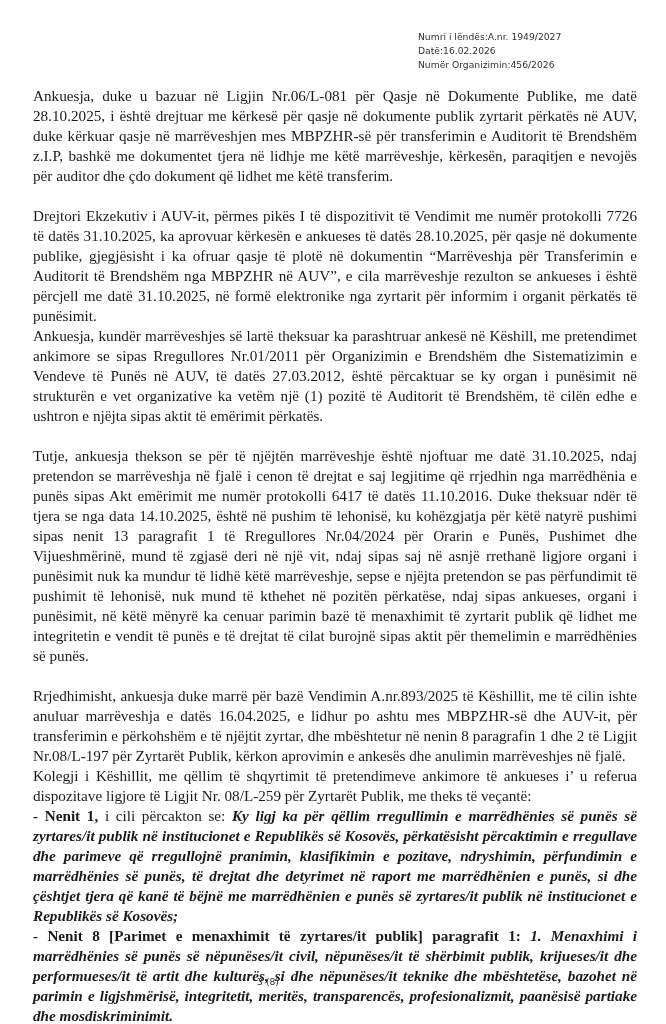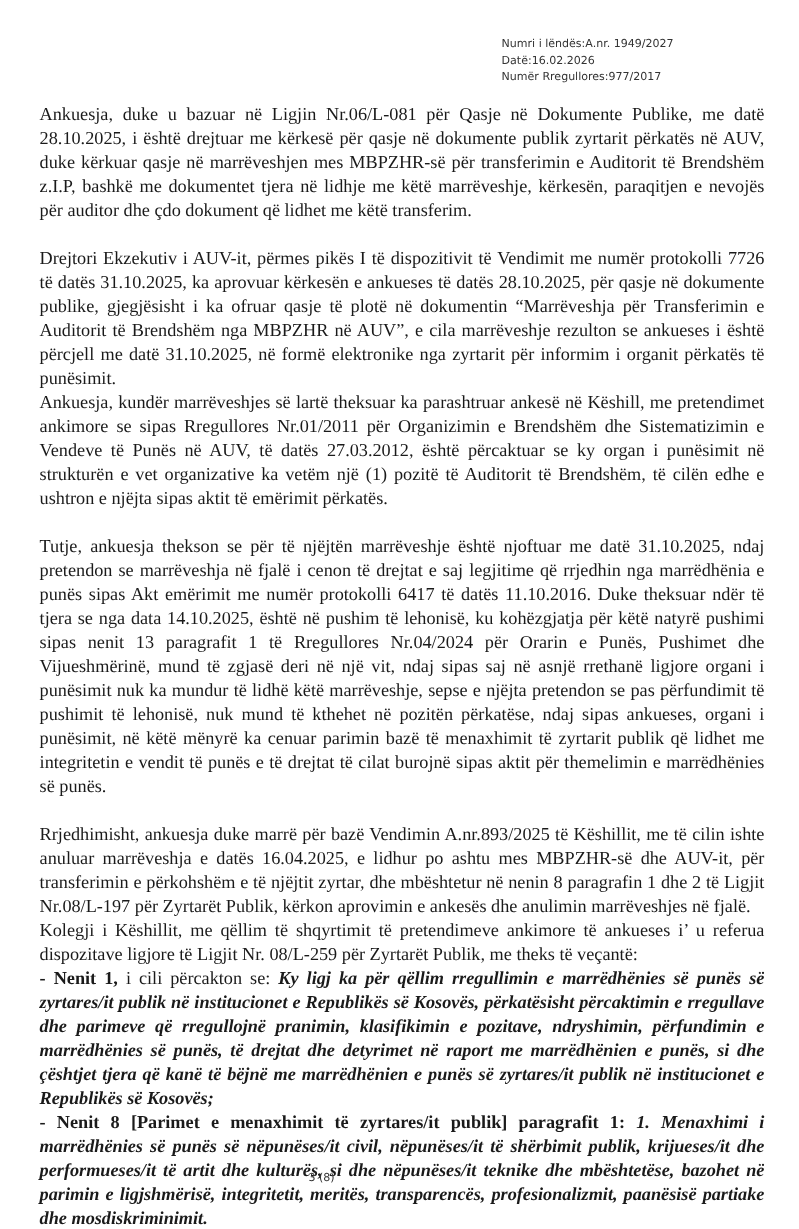--- a/index.html
+++ b/index.html
@@ -19,22 +19,22 @@
 <div class="meta">
   <div class="meta-row">
     <span>Numri i lëndës:</span>
     <span>A.nr. 1949/2027</span>
   </div>
   <div class="meta-row">
     <span>Datë:</span>
     <span>16.02.2026</span>
   </div>
   <div class="meta-row">
-    <span>Numër Rregullores:</span>
-    <span>977/2017</span>
+    <span>Numër Organizimin:</span>
+    <span>456/2026</span>
   </div>
 </div>
 
 <div class="page-body">
   <p>Ankuesja, duke u bazuar në Ligjin Nr.06/L-081 për Qasje në Dokumente Publike, me datë 28.10.2025, i është drejtuar me kërkesë për qasje në dokumente publik zyrtarit përkatës në AUV, duke kërkuar qasje në marrëveshjen mes MBPZHR-së për transferimin e Auditorit të Brendshëm z.I.P, bashkë me dokumentet tjera në lidhje me këtë marrëveshje, kërkesën, paraqitjen e nevojës për auditor dhe çdo dokument që lidhet me këtë transferim.</p>
   <div class="gap"></div>
   <p>Drejtori Ekzekutiv i AUV-it, përmes pikës I të dispozitivit të Vendimit me numër protokolli 7726 të datës 31.10.2025, ka aprovuar kërkesën e ankueses të datës 28.10.2025, për qasje në dokumente publike, gjegjësisht i ka ofruar qasje të plotë në dokumentin “Marrëveshja për Transferimin e Auditorit të Brendshëm nga MBPZHR në AUV”, e cila marrëveshje rezulton se ankueses i është përcjell me datë 31.10.2025, në formë elektronike nga zyrtarit për informim i organit përkatës të punësimit.</p>
   <p>Ankuesja, kundër marrëveshjes së lartë theksuar ka parashtruar ankesë në Këshill, me pretendimet ankimore se sipas Rregullores Nr.01/2011 për Organizimin e Brendshëm dhe Sistematizimin e Vendeve të Punës në AUV, të datës 27.03.2012, është përcaktuar se ky organ i punësimit në strukturën e vet organizative ka vetëm një (1) pozitë të Auditorit të Brendshëm, të cilën edhe e ushtron e njëjta sipas aktit të emërimit përkatës.</p>
   <div class="gap"></div>
   <p>Tutje, ankuesja thekson se për të njëjtën marrëveshje është njoftuar me datë 31.10.2025, ndaj pretendon se marrëveshja në fjalë i cenon të drejtat e saj legjitime që rrjedhin nga marrëdhënia e punës sipas Akt emërimit me numër protokolli 6417 të datës 11.10.2016. Duke theksuar ndër të tjera se nga data 14.10.2025, është në pushim të lehonisë, ku kohëzgjatja për këtë natyrë pushimi sipas nenit 13 paragrafit 1 të Rregullores Nr.04/2024 për Orarin e Punës, Pushimet dhe Vijueshmërinë, mund të zgjasë deri në një vit, ndaj sipas saj në asnjë rrethanë ligjore organi i punësimit nuk ka mundur të lidhë këtë marrëveshje, sepse e njëjta pretendon se pas përfundimit të pushimit të lehonisë, nuk mund të kthehet në pozitën përkatëse, ndaj sipas ankueses, organi i punësimit, në këtë mënyrë ka cenuar parimin bazë të menaxhimit të zyrtarit publik që lidhet me integritetin e vendit të punës e të drejtat të cilat burojnë sipas aktit për themelimin e marrëdhënies së punës.</p>

